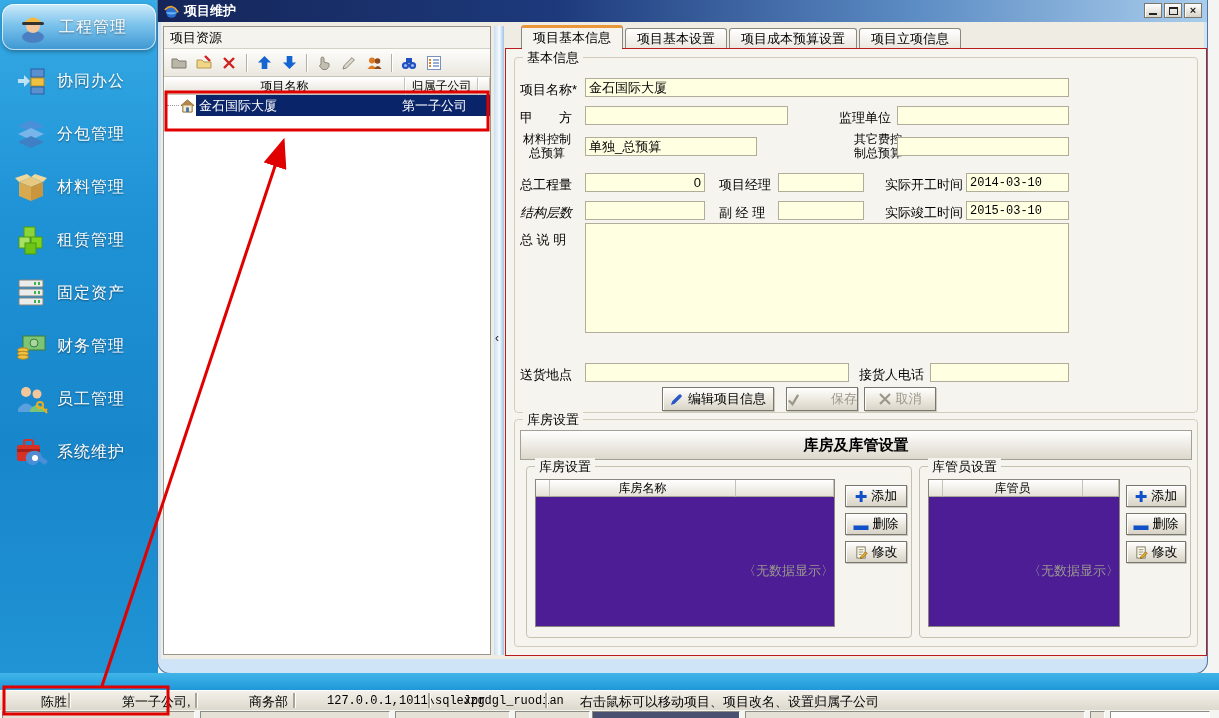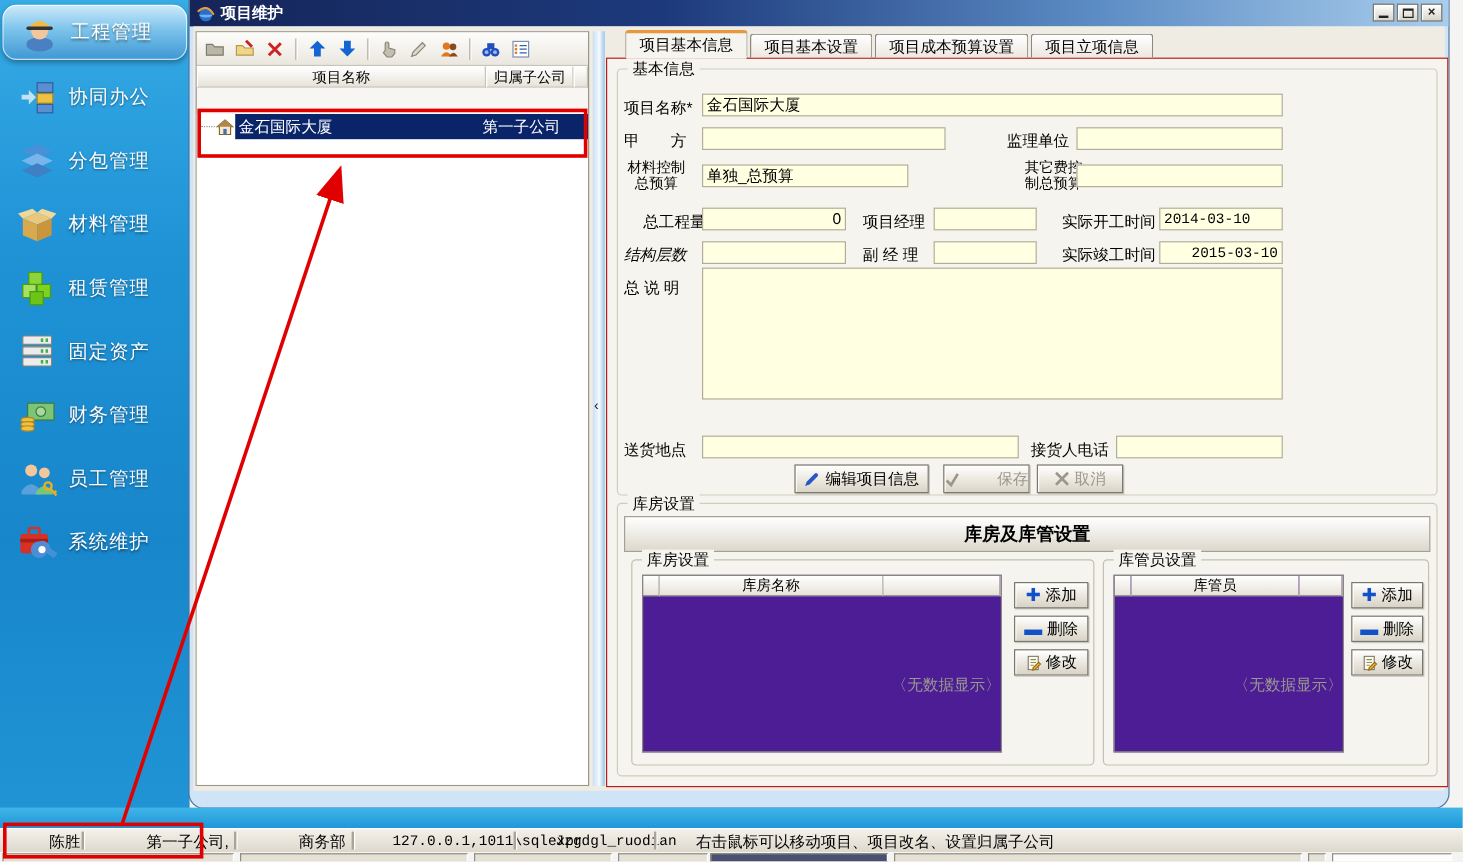--- a/index.html
+++ b/index.html
@@ -225,20 +225,21 @@
         </div>
       <div class="win-btn">
           <span>×</span>
         </div>
     </div>
   </div>
   <div class="winbody"></div>
 </div>
 
 <div class="abs left-panel">
+  <div class="lp-header">项目资源</div>
   <div class="lp-toolbar">
     <div class="tbtn">
         <svg width="16" height="16" viewBox="0 0 16 16">
           <path d="M1 4 h5 l2 2 h7 v7 H1z" fill="#bab6a8" stroke="#7d7a6e"></path>
         </svg>
       </div>
     <div class="tbtn">
         <svg width="16" height="16" viewBox="0 0 16 16">
           <path d="M1 5 h5 l2 2 h7 v6 H1z" fill="#f2d687" stroke="#b39a4e"></path>
           <path d="M9 1 l5 5" stroke="#d02020" stroke-width="2.4"></path>
@@ -346,33 +347,33 @@
     <input class="fld" style="left: 79px; top: 57px; width: 203px;" value="">
     <span class="lbl" style="left:333px; top:60px;">监理单位</span>
     <input class="fld" style="left: 391px; top: 57px; width: 172px;" value="">
     <span class="lbl lbl2" style="left:8px; top:84px; width:66px;">材料控制
 总预算</span>
     <input class="fld" style="left: 79px; top: 88px; width: 172px;" value="单独_总预算">
     <span class="lbl lbl2" style="left:344px; top:84px; width:56px;">其它费控
 制总预算</span>
     <input class="fld" style="left: 391px; top: 88px; width: 172px;" value="">
 
-    <span class="lbl" style="left:14px; top:127px;margin-left:16px;">总工程量</span>
+    <span class="lbl" style="left:14px; top:127px;">总工程量</span>
     <input class="fld" style="left: 79px; top: 124px; width: 120px; text-align: right;" value="0">
     <span class="lbl" style="left:213px; top:127px;">项目经理</span>
     <input class="fld" style="left: 272px; top: 124px; width: 86px;" value="">
     <span class="lbl" style="left:379px; top:127px;">实际开工时间</span>
     <input class="fld mono" style="left: 460px; top: 124px; width: 103px;" value="2014-03-10">
 
     <span class="lbl" style="left:14px; top:155px;font-style:italic;">结构层数</span>
     <input class="fld" style="left: 79px; top: 152px; width: 120px;" value="">
     <span class="lbl" style="left:213px; top:155px;">副 经 理</span>
     <input class="fld" style="left: 272px; top: 152px; width: 86px;" value="">
     <span class="lbl" style="left:379px; top:155px;">实际竣工时间</span>
-    <input class="fld mono" style="left: 460px; top: 152px; width: 103px; text-align: right;" value="2015-03-10">
+    <input class="fld mono" style="left: 460px; top: 152px; width: 103px;" value="2015-03-10">
 
     <span class="lbl" style="left:14px; top:182px;">总 说 明</span>
     <textarea class="memo" style="left: 79px; top: 174px; width: 484px; height: 110px;"></textarea>
 
     <span class="lbl" style="left:14px; top:317px;">送货地点</span>
     <input class="fld" style="left: 79px; top: 314px; width: 264px;" value="">
     <span class="lbl" style="left:353px; top:317px;">接货人电话</span>
     <input class="fld" style="left: 424px; top: 314px; width: 139px;" value="">
 
     <div class="btn" style="left:156px; top:338px; width:112px;">

